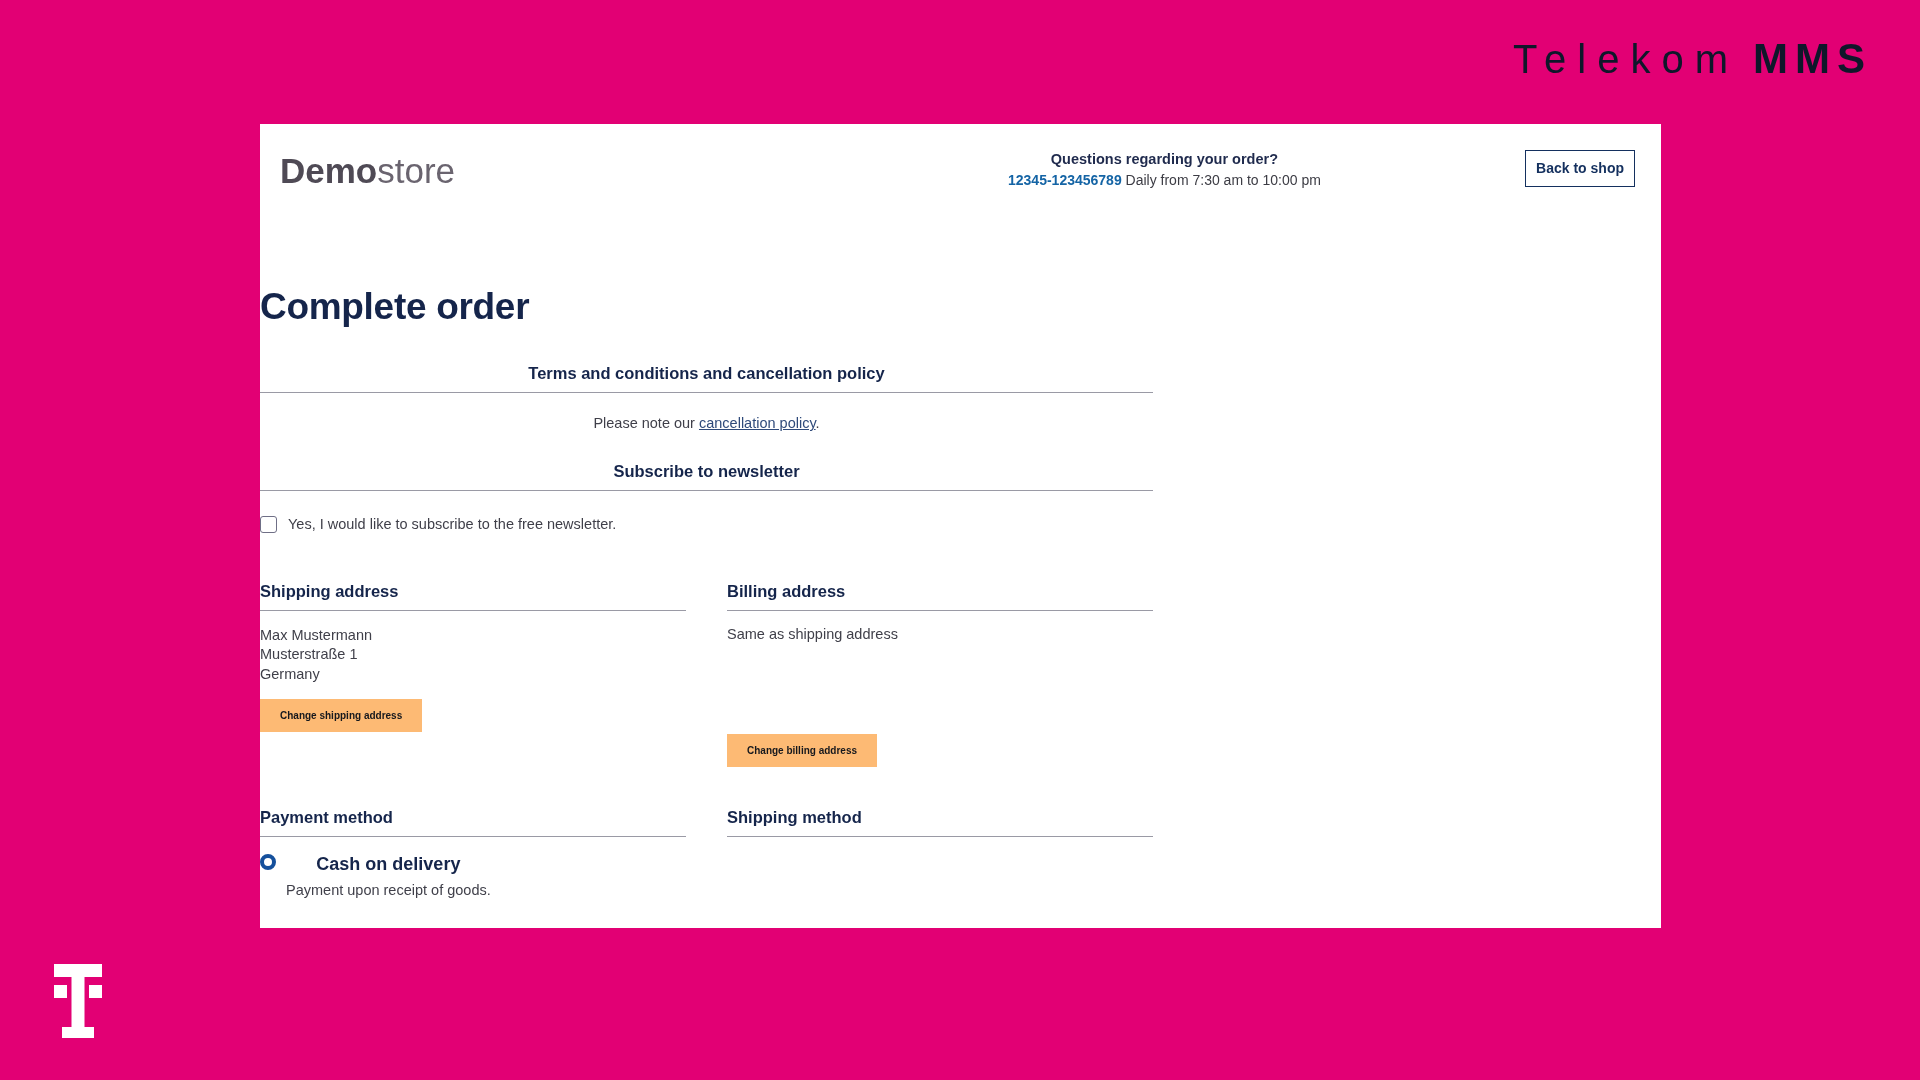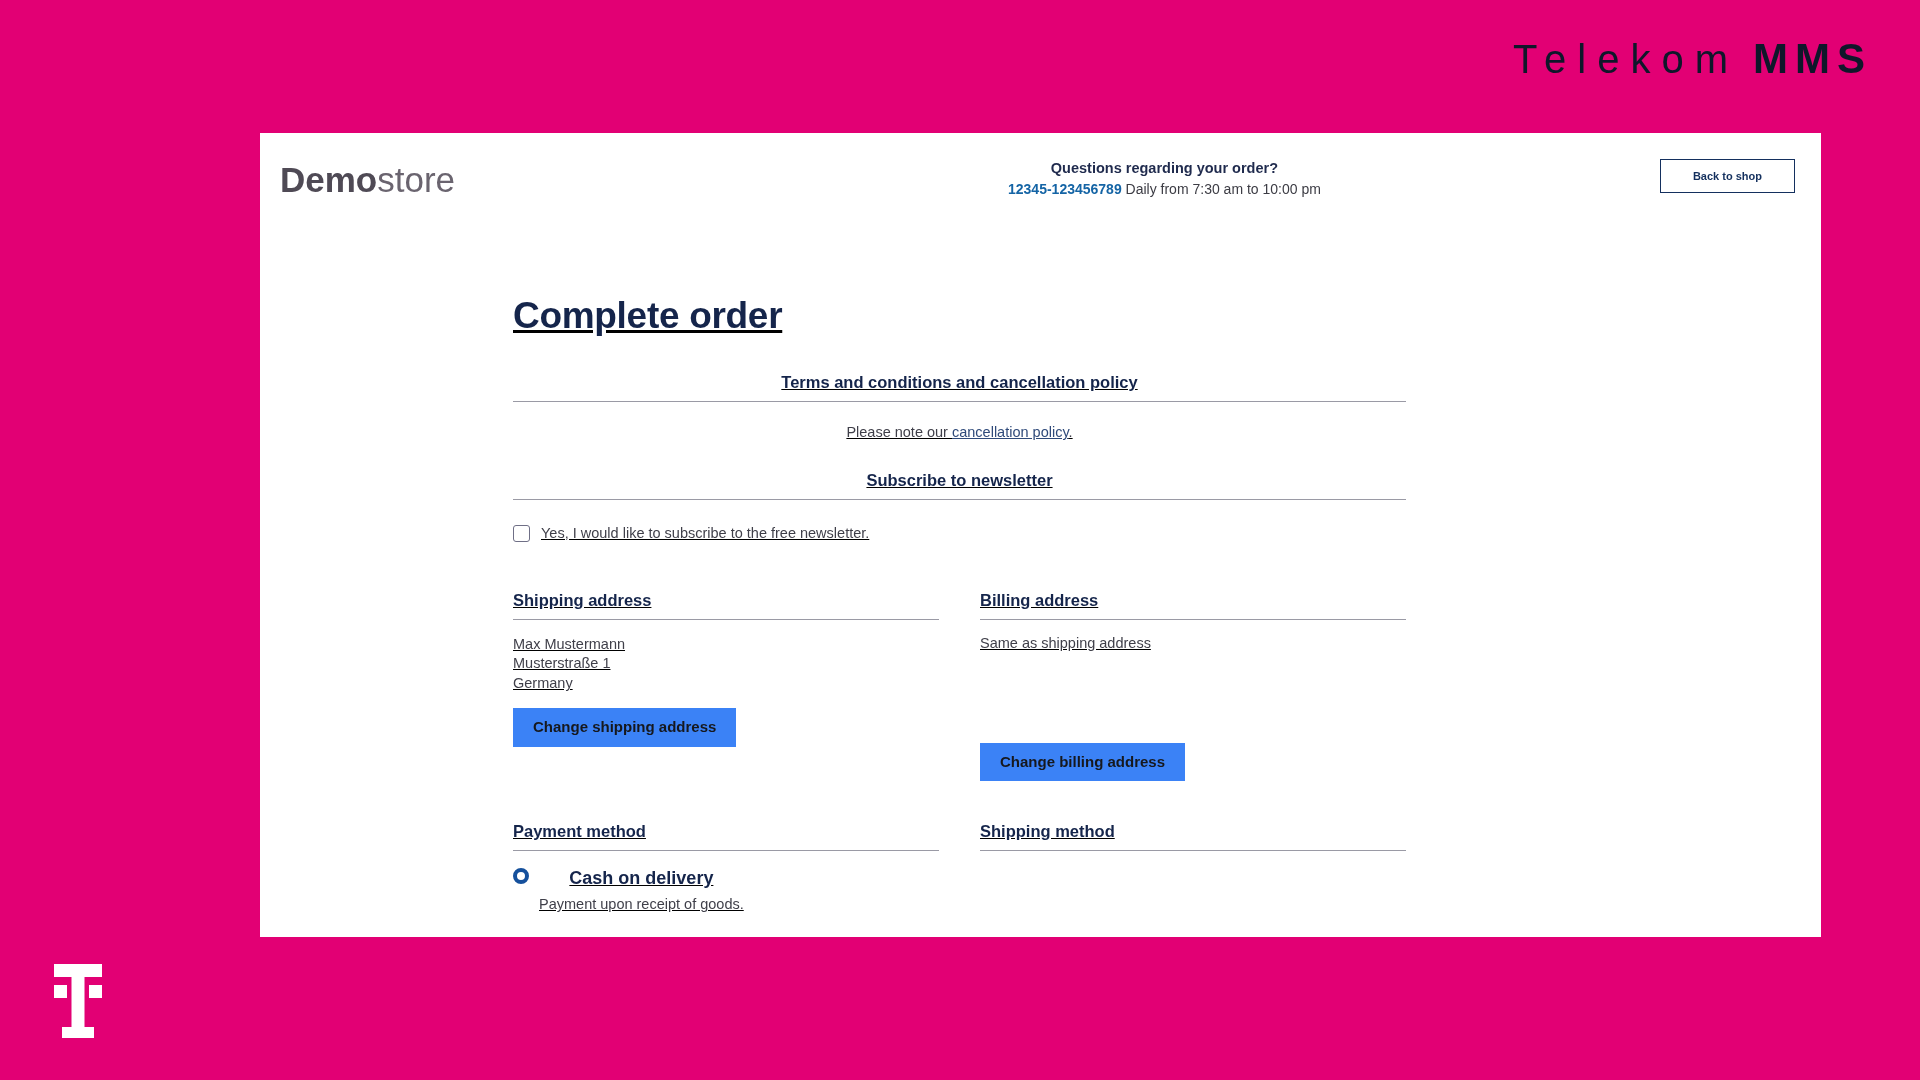--- a/index.html
+++ b/index.html
@@ -43,22 +43,22 @@
     left: 44px;
     bottom: 42px;
     width: 68px;
     height: 74px;
   }
 
   
   .page {
     position: absolute;
     left: 260px;
-    top: 133px;
-    width: 1561px;
+    top: 124px;
+    width: 1401px;
     height: 804px;
     background: #ffffff;
     overflow: hidden;
   }
 
   
   .store-header {
     position: relative;
     height: 92px;
     padding: 0 26px 0 20px;
@@ -93,35 +93,33 @@
     color: #1464a5;
   }
 
   .back-to-shop {
     position: absolute;
     right: 26px;
     top: 26px;
     border: 1.6px solid #14305e;
     background: #ffffff;
     color: #14305e;
-    font-size: 11px;
+    font-size: 14px;
     font-weight: 700;
     font-family: "Liberation Sans", sans-serif;
-    padding: 10px 32px;
+    padding: 10px 10px;
     cursor: pointer;
     line-height: 1.1;
   }
 
   
   .content {
     padding: 0 0 0 0;
-    margin-left: 253px;
     margin-top: 70px;
     width: 893px;
-    text-decoration: underline;
   }
 
   .page-title {
     font-size: 37px;
     font-weight: 700;
     color: #15254b;
     letter-spacing: -0.3px;
     margin-bottom: 36px;
   }
 
@@ -180,24 +178,24 @@
   }
   .addr-same {
     margin-top: 15px;
     font-size: 14.5px;
     color: #3f3f49;
   }
 
   .ghost-btn {
     margin-top: 14px;
     display: inline-block;
-    background: #3b82f6;
+    background: #fdba74;
     border: none;
     color: #16181d;
-    font-size: 15px;
+    font-size: 10px;
     font-weight: 700;
     font-family: "Liberation Sans", sans-serif;
     padding: 11px 20px;
     cursor: pointer;
     line-height: 1.1;
   }
   .billing-btn-wrap { margin-top: 78px; }
 
   
   .radio-row {

